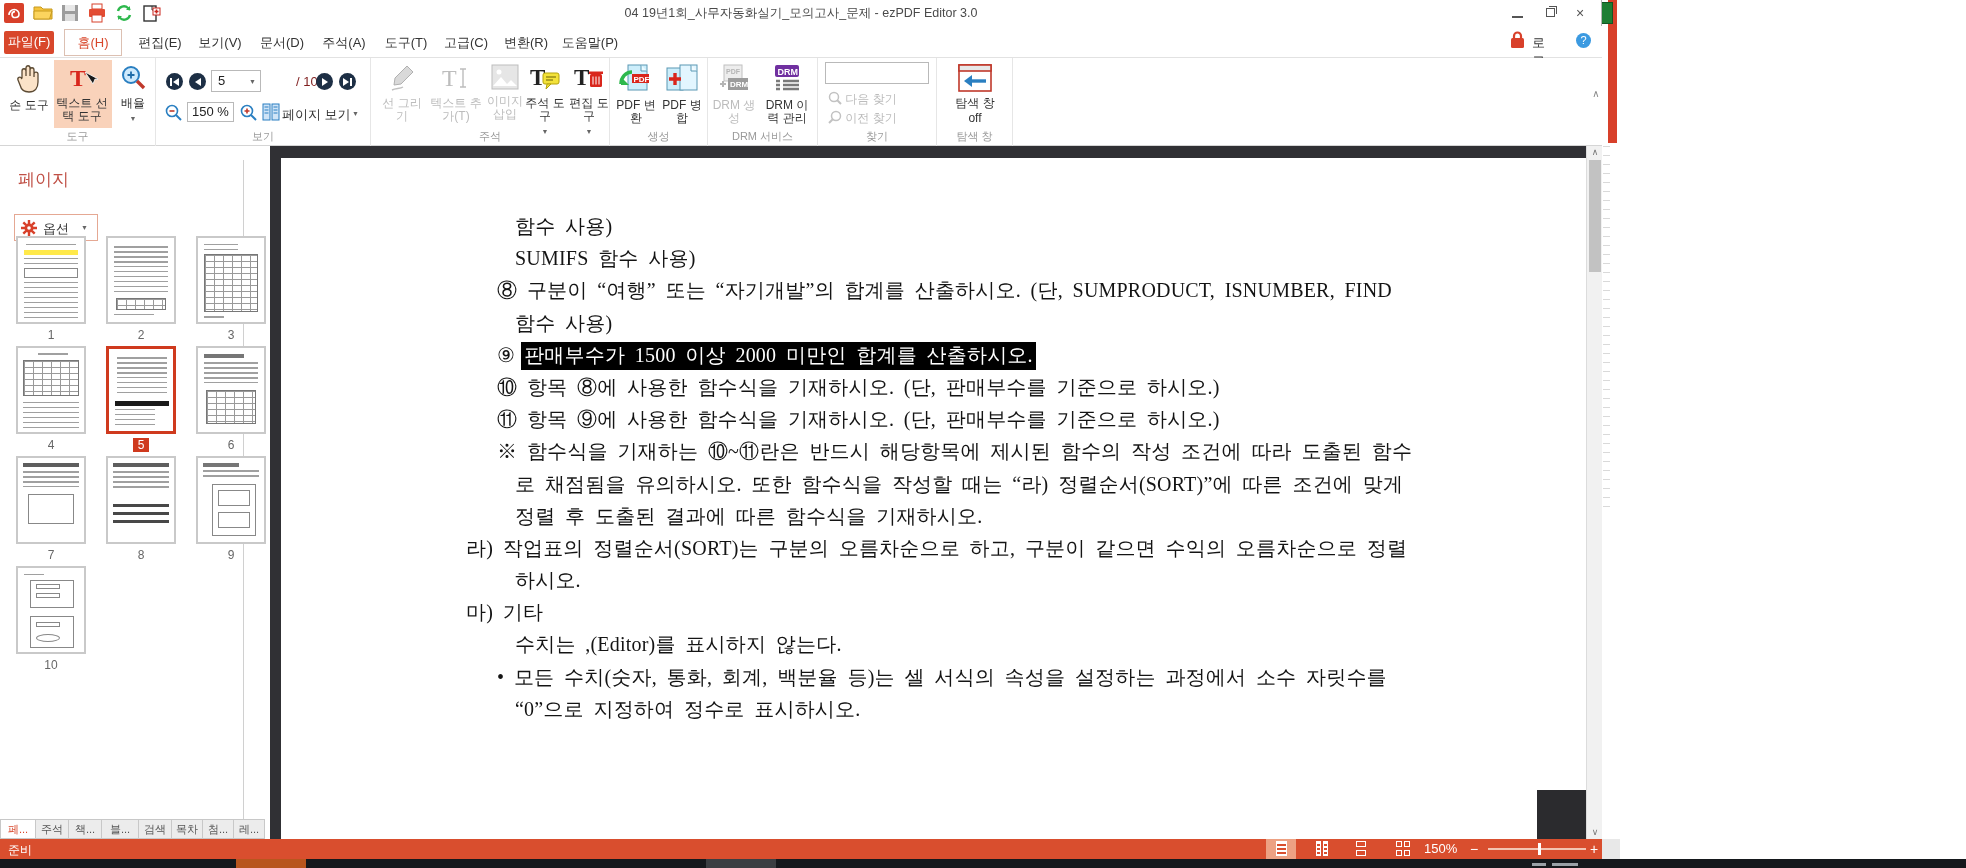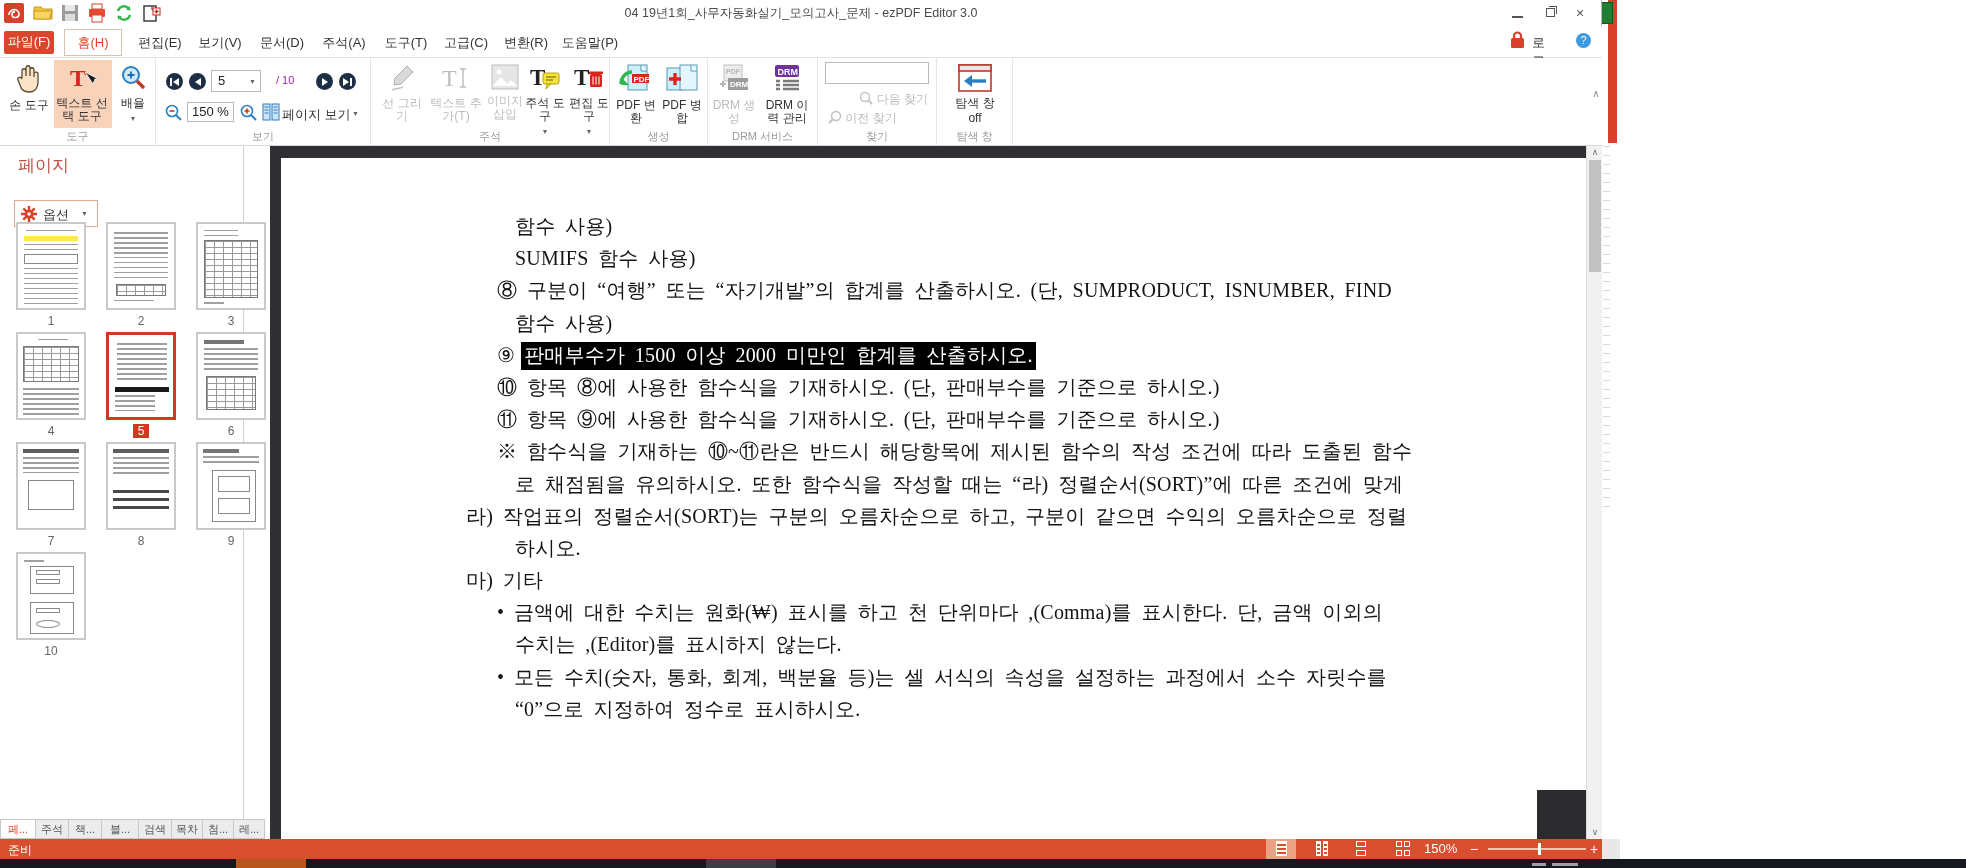--- a/index.html
+++ b/index.html
@@ -39,21 +39,21 @@
   .caret { font-size:7px; color:#666; line-height:8px; }
 
   .navcirc { position:absolute; width:17px; height:17px; border-radius:50%; background:#1d2f45; }
   .navcirc .t { position:absolute; top:4.5px; width:0; height:0; border-top:4px solid transparent; border-bottom:4px solid transparent; }
   .navcirc .tl { left:6px; border-right:6px solid #fff; }
   .navcirc .tr { left:6px; border-left:6px solid #fff; }
   .navcirc .bar { position:absolute; top:4.5px; width:2px; height:8px; background:#fff; }
   .box-field { position:absolute; background:#fff; border:1px solid #b9b9b9; font-size:13px; color:#222; }
 
   
-  #sidebar { left:0; top:146px; width:244px; height:673px; background:#fff; border-right:1px solid #d0d0d0;padding-left:21px; }
+  #sidebar { left:0; top:160px; width:244px; height:673px; background:#fff; border-right:1px solid #d0d0d0;padding-left:21px; }
   #sidebar-title { position:absolute; left:18px; top:8px; font-size:17px; color:#c05046; }
   #options-btn { position:absolute; left:14px; top:42px; width:84px; height:27px; border:1px solid #e5a893; background:#fff;margin-top:12px; }
   #options-label { position:absolute; left:28px; top:5px; font-size:13px; color:#333; }
   #options-caret { position:absolute; left:66px; top:9px; }
   .thumb { position:absolute; width:70px; height:88px; background:#fff; border:2px solid #c9c9c9; overflow:hidden; }
   .thumb.selected { border:3px solid #cf3a1e; }
   .thumb-label { position:absolute; width:70px; text-align:center; font-size:12px; color:#666; }
   .thumb-label .pgnum { display:inline-block; min-width:10px; }
   .thumb-label.selected .pgnum { background:#cf3a1e; color:#fff; padding:0 5px; }
   .m-lines { position:absolute; background:repeating-linear-gradient(to bottom,#8f8f8f 0 1.5px,transparent 1.5px 5px); opacity:.85; }
@@ -220,21 +220,21 @@
             <span class="t tl" style="left:7px"></span>
             <span class="bar" style="left:4px"></span>
           </div>
         <div class="navcirc" style="left:33px;top:15px">
             <span class="t tl"></span>
           </div>
         <div class="box-field" style="left:55px;top:12px;width:50px;height:22px;line-height:20px;padding-left:6px">
           <span>5</span>
           <span class="caret" style="position:absolute;right:4px;top:7px">▼</span>
         </div>
-        <span class="abs" style="left:120px;top:16px;font-size:11px;color:#a21caf">/ 10</span>
+        <span class="abs" style="left:140px;top:16px;font-size:13px;color:#7f1d1d">/ 10</span>
         <div class="navcirc" style="left:160px;top:15px">
             <span class="t tr"></span>
           </div>
         <div class="navcirc" style="left:183px;top:15px">
             <span class="t tr" style="left:4px"></span>
             <span class="bar" style="left:11px"></span>
           </div>
         <svg class="abs" style="left:9px;top:46px" width="17" height="17" viewBox="0 0 17 17">
             <circle cx="7" cy="7" r="5.5" fill="none" stroke="#2a7fc1" stroke-width="1.6"></circle>
             <path d="M4.5 7h5" stroke="#c0392b" stroke-width="1.6"></path>
@@ -343,21 +343,21 @@
               <text x="6.5" y="10.5" font-size="9" font-weight="bold" fill="#fff">DRM</text>
               <path d="M5 17h4M12 17h16M5 21h4M12 21h16M5 25h4M12 25h16" stroke="#7a7a7a" stroke-width="2.4"></path>
             </svg>
           <span class="lbl" style="white-space:normal;width:54px">DRM 이력 관리</span>
         </div>
         <div class="rgroup-label">DRM 서비스</div>
       </div>
 
       <div class="rgroup" style="left:818px;width:119px">
         <input class="box-field" style="left: 7px; top: 4px; width: 104px; height: 22px;" value="">
-        <div class="rbtn disabled" style="left:10px;top:33px;width:100px;text-align:right">
+        <div class="rbtn disabled" style="left:10px;top:33px;width:100px;text-align:left">
           <svg width="14" height="14" viewBox="0 0 14 14" style="vertical-align:-2px">
               <circle cx="6" cy="6" r="4.5" fill="none" stroke="#c2c2c2" stroke-width="1.5"></circle>
               <path d="M9 9l4 4" stroke="#c2c2c2" stroke-width="2"></path>
             </svg>
           <span>다음 찾기</span>
         </div>
         <div class="rbtn disabled" style="left:10px;top:52px;width:100px;text-align:left">
           <svg width="14" height="14" viewBox="0 0 14 14" style="vertical-align:-2px">
               <circle cx="8" cy="6" r="4.5" fill="none" stroke="#c2c2c2" stroke-width="1.5"></circle>
               <path d="M5 9l-4 4" stroke="#c2c2c2" stroke-width="2"></path>
@@ -490,24 +490,24 @@
       <div id="doc-text">
         <div class="docline ind-cont">함수 사용)</div>
         <div class="docline ind-cont">SUMIFS 함수 사용)</div>
         <div class="docline ind-num">⑧ 구분이 “여행” 또는 “자기개발”의 합계를 산출하시오. (단, SUMPRODUCT, ISNUMBER, FIND</div>
         <div class="docline ind-cont">함수 사용)</div>
         <div class="docline ind-num"><span>⑨</span><mark class="sel">판매부수가 1500 이상 2000 미만인 합계를 산출하시오.</mark></div>
         <div class="docline ind-num">⑩ 항목 ⑧에 사용한 함수식을 기재하시오. (단, 판매부수를 기준으로 하시오.)</div>
         <div class="docline ind-num">⑪ 항목 ⑨에 사용한 함수식을 기재하시오. (단, 판매부수를 기준으로 하시오.)</div>
         <div class="docline ind-num">※ 함수식을 기재하는 ⑩~⑪란은 반드시 해당항목에 제시된 함수의 작성 조건에 따라 도출된 함수</div>
         <div class="docline ind-cont">로 채점됨을 유의하시오. 또한 함수식을 작성할 때는 “라) 정렬순서(SORT)”에 따른 조건에 맞게</div>
+        <div class="docline ind-cont">정렬 후 도출된 결과에 따른 함수식을 기재하시오.</div>
         <div class="docline ind-outer">라) 작업표의 정렬순서(SORT)는 구분의 오름차순으로 하고, 구분이 같으면 수익의 오름차순으로 정렬</div>
         <div class="docline ind-cont">하시오.</div>
         <div class="docline ind-outer">마) 기타</div>
-        <div class="docline ind-num">• 금액에 대한 수치는 원화(₩) 표시를 하고 천 단위마다 ,(Comma)를 표시한다. 단, 금액 이외의</div>
         <div class="docline ind-cont">수치는 ,(Editor)를 표시하지 않는다.</div>
         <div class="docline ind-num">• 모든 수치(숫자, 통화, 회계, 백분율 등)는 셀 서식의 속성을 설정하는 과정에서 소수 자릿수를</div>
         <div class="docline ind-cont">“0”으로 지정하여 정수로 표시하시오.</div>
       </div>
       <div id="canvas-corner"></div>
     </div>
 
     <div class="abs" id="vscroll">
       <div class="scroll-arrow" style="top:1px">∧</div>
       <div id="vthumb"></div>

